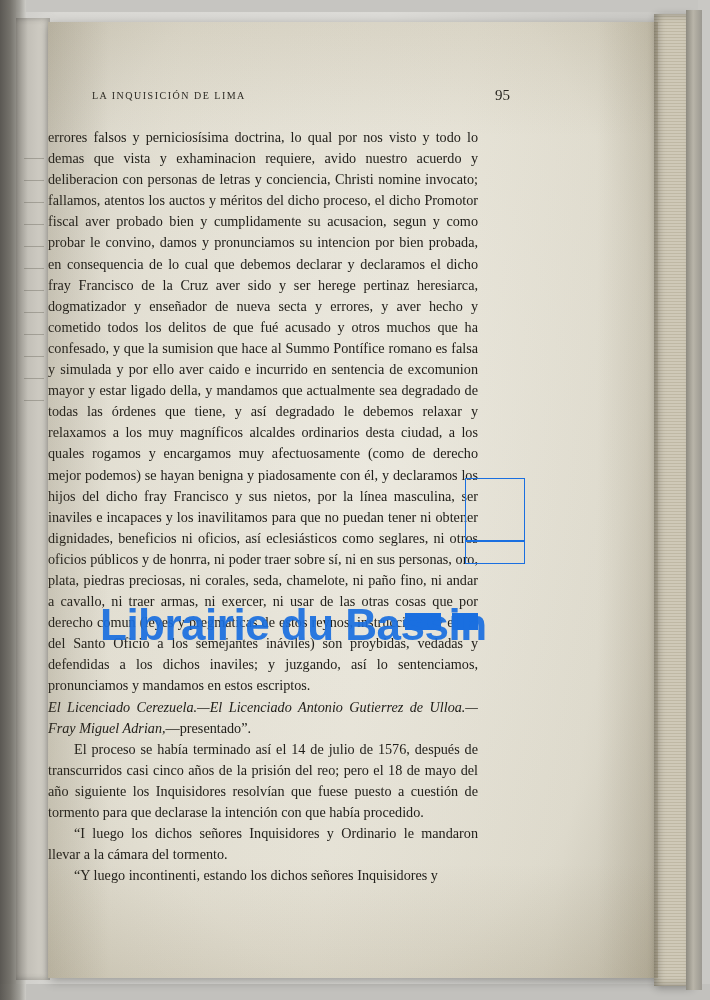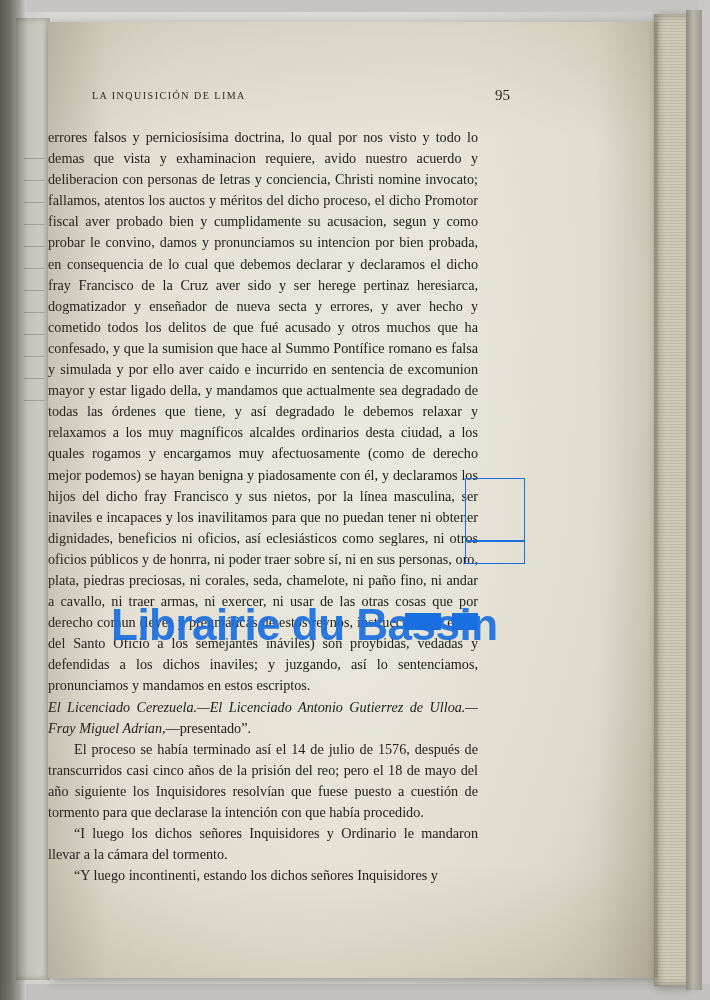--- a/index.html
+++ b/index.html
@@ -234,15 +234,15 @@
     </div>
   </div>
 
   <div class="aging"></div>
 
   <div class="wm-box" style="left:465px; top:478px; width:58px; height:62px;"></div>
   <div class="wm-box" style="left:465px; top:540px; width:58px; height:22px;"></div>
   <div class="wm-fill" style="left:405px; top:613px; width:36px; height:17px;"></div>
   <div class="wm-fill" style="left:452px; top:613px; width:26px; height:17px;"></div>
 
-  <div class="watermark" style="color: rgb(26, 111, 224); margin-left: 11px;">Librairie du Bassin</div>
+  <div class="watermark" style="color: rgb(26, 111, 224);">Librairie du Bassin</div>
 
 </div>
 
 </body></html>

